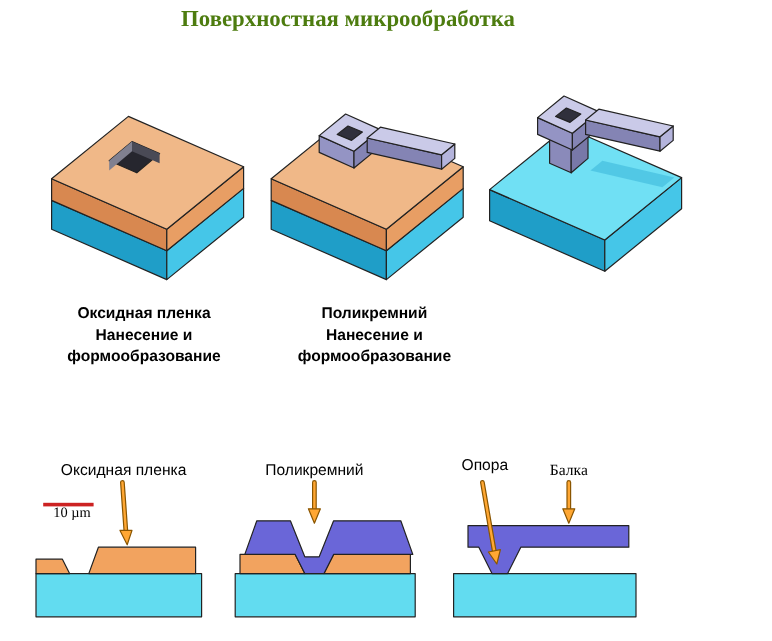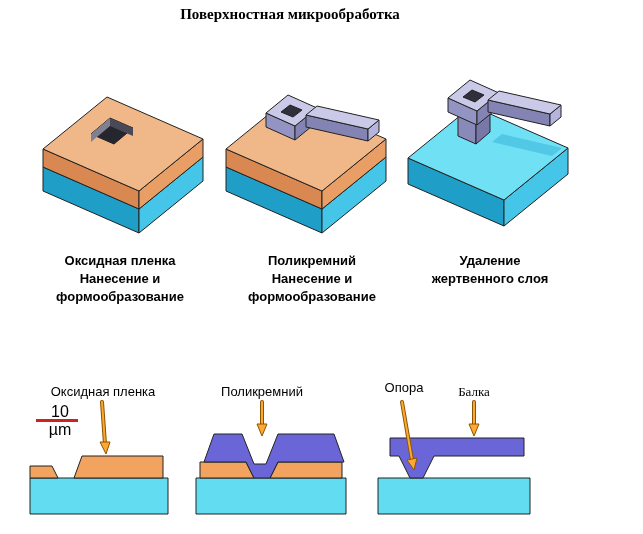--- a/index.html
+++ b/index.html
@@ -1,29 +1,29 @@
 <!DOCTYPE html>
 <html><head>
 <meta charset="utf-8">
 <style>
   html,body{margin:0;padding:0;background:#ffffff;}
   .page{position:relative;width:643px;height:534px;background:#ffffff;overflow:hidden;
         font-family:"Liberation Sans",sans-serif;color:#000;}
   .diagram{position:absolute;top:0;left:0;}
   .title{position:absolute;top:6px;left:0;width:580px;text-align:center;
-         font-family:"Liberation Serif",serif;font-size:15px;font-weight:bold;color:#000000;}
+         font-family:"Liberation Serif",serif;font-size:19px;font-weight:bold;color:#4d7c0f;}
   .caption{position:absolute;top:252px;width:180px;text-align:center;font-size:13px;
            font-weight:bold;white-space:pre-line;line-height:18px;}
   .cap1{left:30px;} .cap2{left:222px;} .cap3{left:400px;}
   .lbl{position:absolute;font-size:13px;text-align:center;}
   .lbl-oxide{left:38px;top:384px;width:130px;}
   .lbl-poly{left:200px;top:384px;width:124px;}
   .lbl-support{left:374px;top:380px;width:60px;}
   .lbl-beam{left:444px;top:384px;width:60px;font-family:Liberation Serif, serif;}
-  .lbl-scale{left:38px;top:403px;width:44px;font-size:16px;}
+  .lbl-scale{left:38px;top:420px;width:44px;font-size:12px;font-family:Liberation Serif, serif;}
   .lbl-substrate{left:546px;top:477px;width:92px;text-align:left;line-height:17px;}
   polygon,rect{stroke:#222;stroke-width:1;stroke-linejoin:round;}
   .noline{stroke:none;}
   .arrow-under{stroke:#8a5500;stroke-width:4;fill:none;stroke-linecap:round;}
   .arrow-line{stroke:#FFA733;stroke-width:2;fill:none;stroke-linecap:round;}
   .arrow-head{fill:#FFA733;stroke:#8a5500;stroke-width:1;}
 </style>
 </head>
 <body>
 
@@ -115,22 +115,20 @@
   </svg>
 
   <div class="title">Поверхностная микрообработка</div>
 
   <div class="caption cap1">Оксидная пленка
 Нанесение и
 формообразование</div>
   <div class="caption cap2">Поликремний
 Нанесение и
 формообразование</div>
-  <div class="caption cap3">Удаление
-жертвенного слоя</div>
 
   <div class="lbl lbl-oxide">Оксидная пленка</div>
   <div class="lbl lbl-poly">Поликремний</div>
   <div class="lbl lbl-support">Опора</div>
   <div class="lbl lbl-beam">Балка</div>
   <div class="lbl lbl-scale">10 µm</div>
 
 </div>
 
 </body></html>

